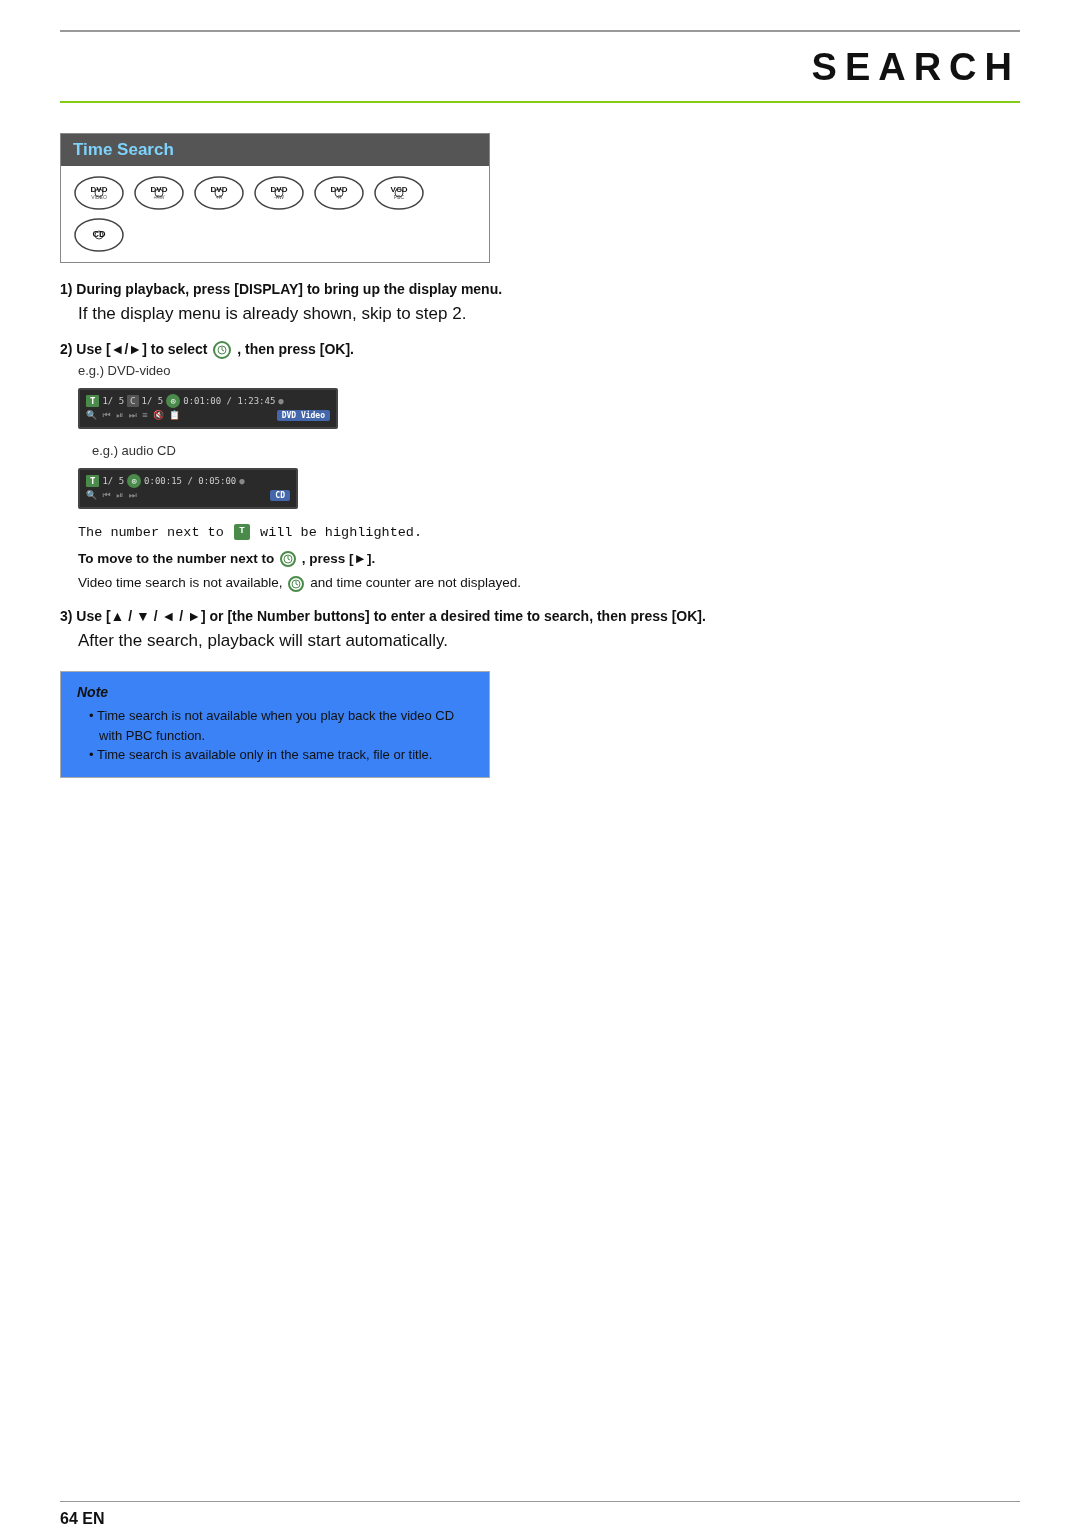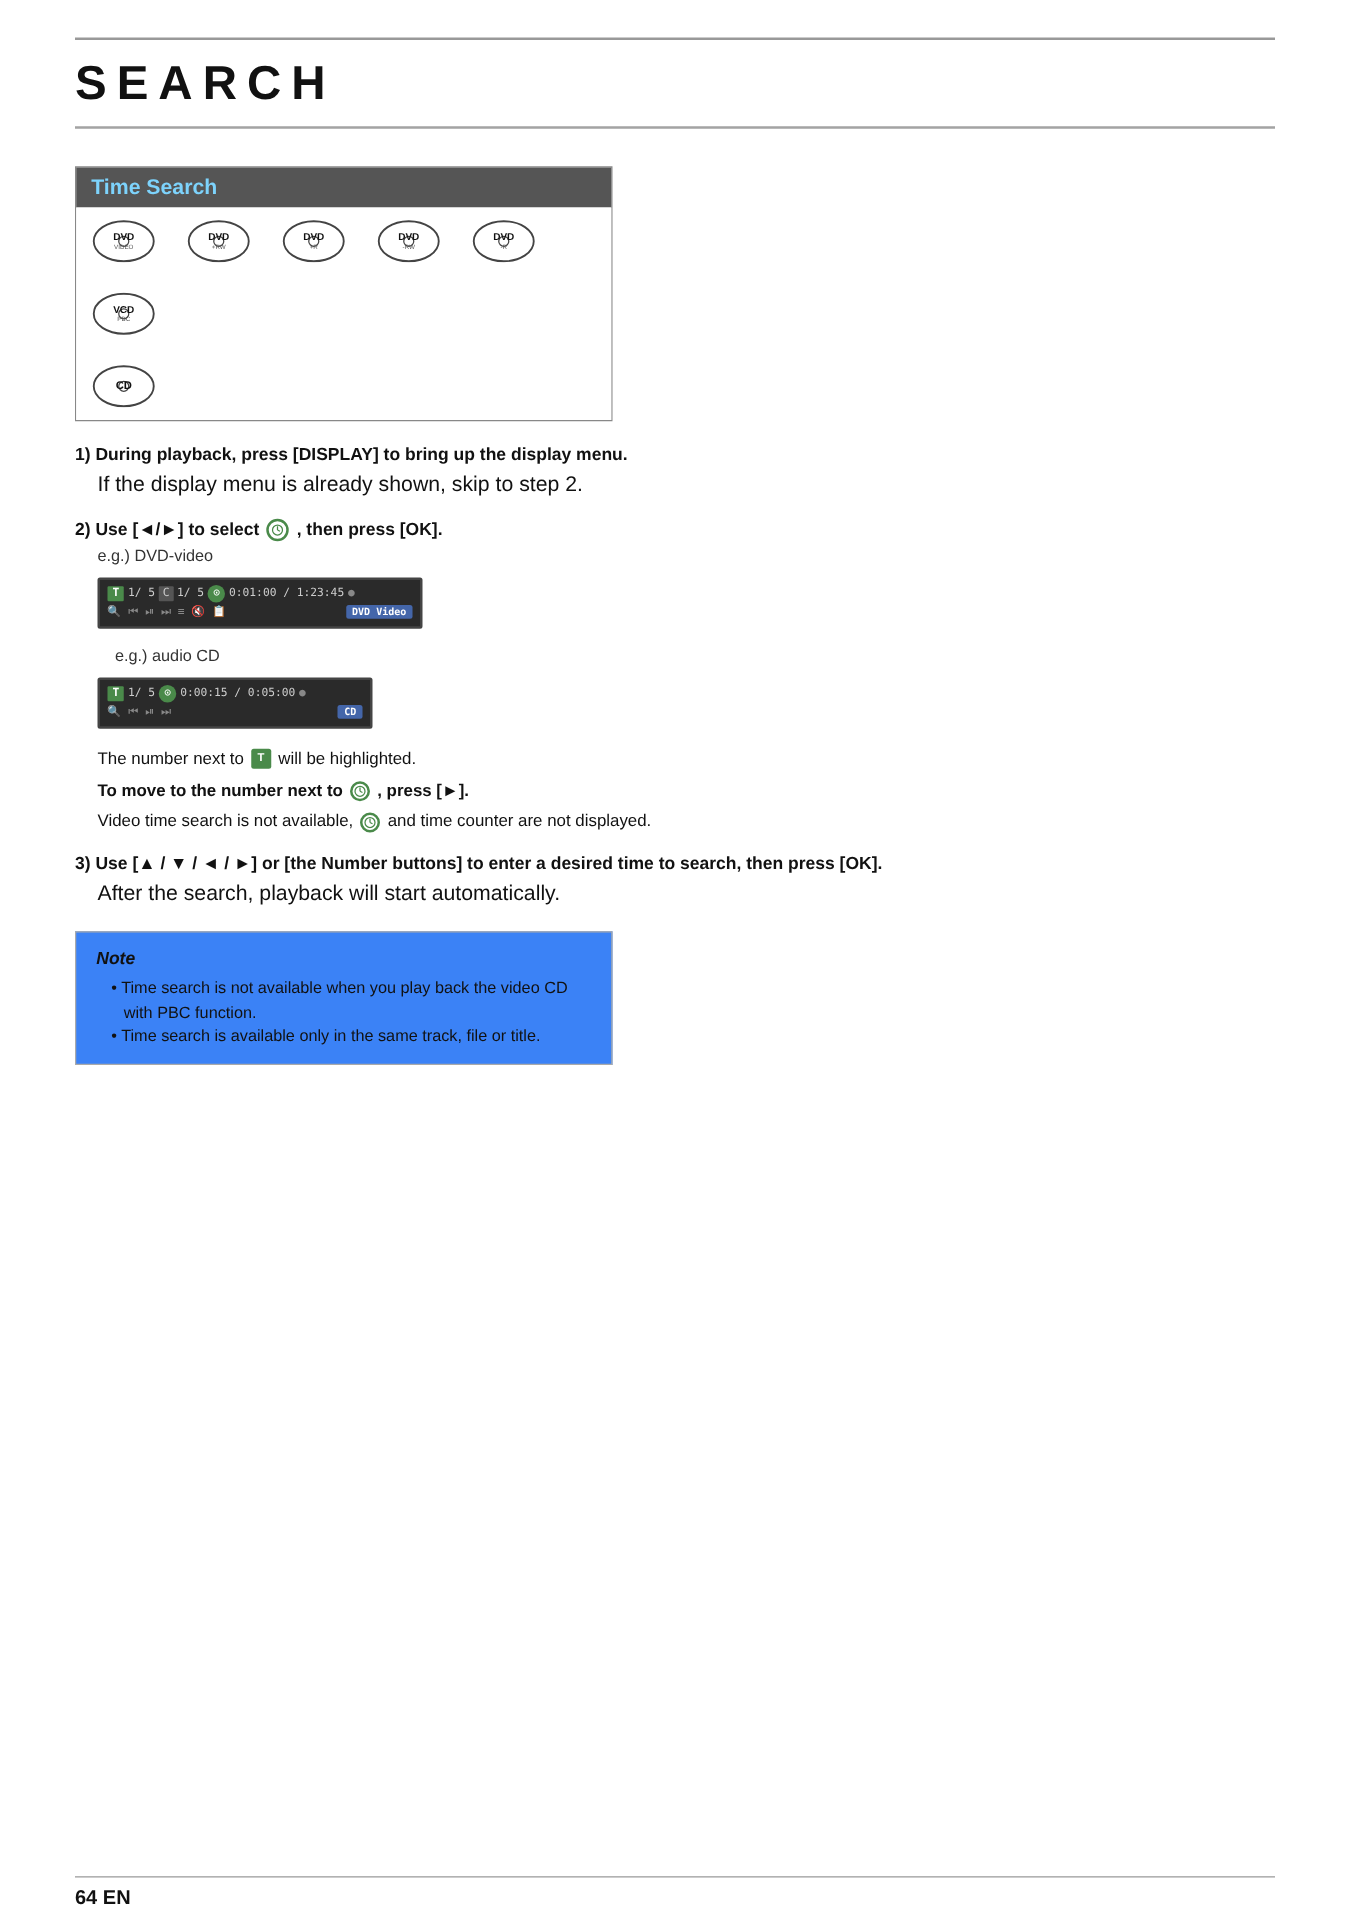--- a/index.html
+++ b/index.html
@@ -15,22 +15,22 @@
     .page-container {
       width: 1080px;
       min-height: 1528px;
       padding: 0;
       position: relative;
     }
 
     
     .page-header {
       border-top: 2px solid #999;
-      border-bottom: 2px solid #a3a3a3;
-      text-align: left;
+      border-bottom: 2px solid #84cc16;
+      text-align: right;
       padding: 14px 0 12px;
       margin: 30px 60px 30px 60px;
     }
     .page-header h1 {
       font-size: 38px;
       font-weight: 900;
       letter-spacing: 8px;
       color: #111;
       text-transform: uppercase;
     }
@@ -53,21 +53,21 @@
       color: #7dd3fc;
       font-size: 17px;
       font-weight: bold;
       padding: 6px 12px;
     }
     .time-search-icons {
       background: #fff;
       padding: 8px 10px;
       display: flex;
       flex-wrap: wrap;
-      gap: 20px;
+      gap: 4px;
       align-items: center;
     }
 
     .badge-wrapper {
       display: inline-flex;
       align-items: center;
       gap: 2px;
       margin: 2px;
     }
 
@@ -286,21 +286,21 @@
           <span style="color:#ccc;font-size:9px;">0:00:15 / 0:05:00</span>
           <span style="color:#888;font-size:9px;">●</span>
         </div>
         <div class="screen-row">
           <span style="color:#888;font-size:9px;">🔍 ⏮ ⏯ ⏭</span>
           <span style="margin-left:auto;background:#4466aa;color:#fff;padding:1px 5px;font-size:8px;font-weight:bold;border-radius:2px;">CD</span>
         </div>
       </div>
 
       
-      <div style="font-size:13.5px; margin: 10px 18px 6px 18px; line-height:1.5;">
+      <div style="font-size:13.5px; margin: 10px 18px 6px 18px; line-height:1.5;font-family:Liberation Mono, monospace;">
         <span>The number next to</span>
         <span style="display:inline-flex;align-items:center;justify-content:center;width:16px;height:16px;background:#4a8a4a;border-radius:2px;color:#fff;font-size:9px;font-weight:bold;vertical-align:middle;margin:0 2px;">T</span>
         <span>will be highlighted.</span>
       </div>
 
       
       <div style="font-size:13.5px; margin: 0 18px 4px 18px; line-height:1.5;">
         <strong>
           <span>To move to the number next to</span>
           <span style="display:inline-flex;align-items:center;justify-content:center;width:16px;height:16px;border:2px solid #4a8a4a;border-radius:50%;background:#fff;vertical-align:middle;margin:0 2px;">

